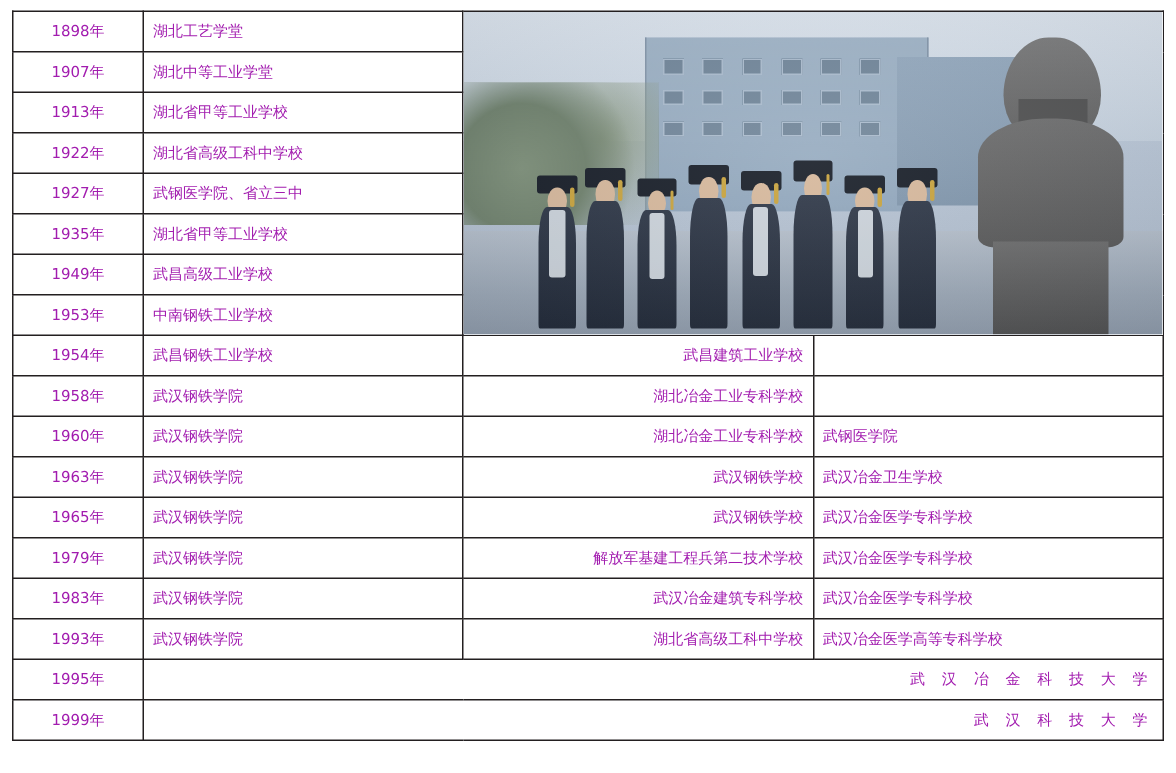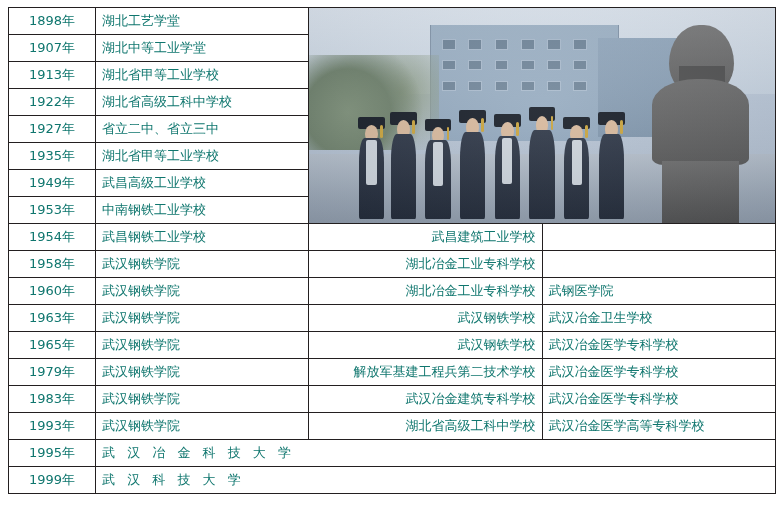--- a/index.html
+++ b/index.html
@@ -24,36 +24,36 @@
     left: 8px;
     top: 7px;
     width: 768px;
     border-collapse: collapse;
     table-layout: fixed;
   }
   table.timeline td {
     border: 1px solid #231f20;
     height: 26px;
     padding: 0 6px;
-    font-size: 13px;
-    color: #0f766e;
+    font-size: 10px;
+    color: #a21caf;
     vertical-align: middle;
     white-space: nowrap;
     overflow: hidden;
   }
   td.year {
     width: 74px;
     text-align: center;
     font-size: 12.5px;
   }
   td.c1 { width: 200px; }
   td.c2 { width: 262px; text-align: right; }
   td.c3 { width: 230px; margin-left: 48px; }
   td.merged-wide {
-    text-align: left;
+    text-align: right;
     letter-spacing: 4px;
     font-size: 13px;
   }
   td.photo-cell {
     padding: 0;
     position: relative;
     background: #ffffff;
   }
   
   .photo {
@@ -321,21 +321,21 @@
       <tr>
         <td class="year">1913年</td>
         <td class="c1">湖北省甲等工业学校</td>
       </tr>
       <tr>
         <td class="year">1922年</td>
         <td class="c1">湖北省高级工科中学校</td>
       </tr>
       <tr>
         <td class="year">1927年</td>
-        <td class="c1">省立二中、省立三中</td>
+        <td class="c1">武钢医学院、省立三中</td>
       </tr>
       <tr>
         <td class="year">1935年</td>
         <td class="c1">湖北省甲等工业学校</td>
       </tr>
       <tr>
         <td class="year">1949年</td>
         <td class="c1">武昌高级工业学校</td>
       </tr>
       <tr>

